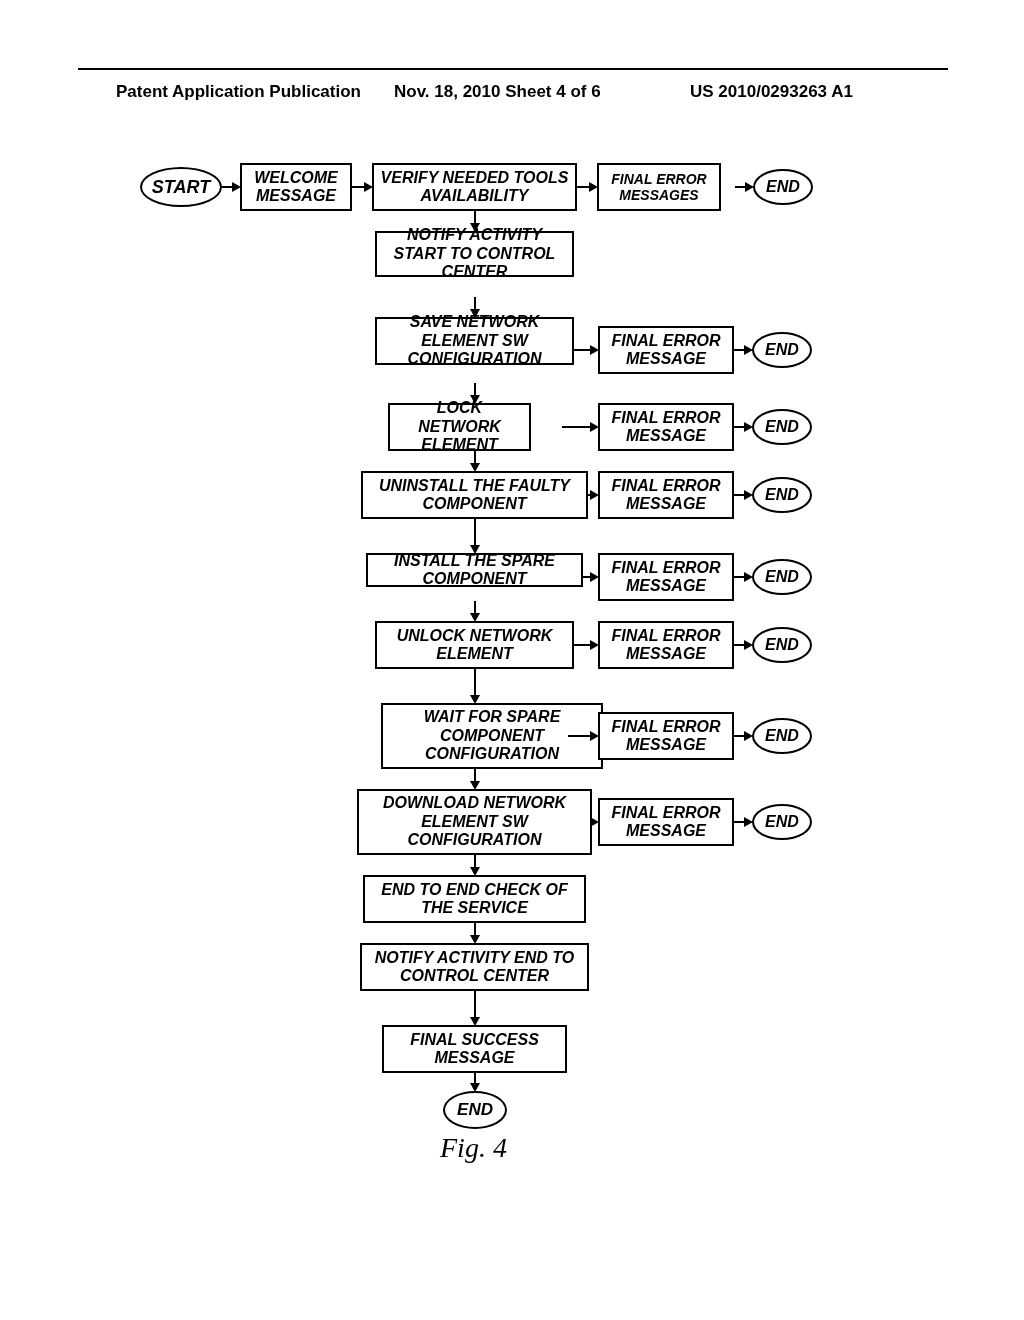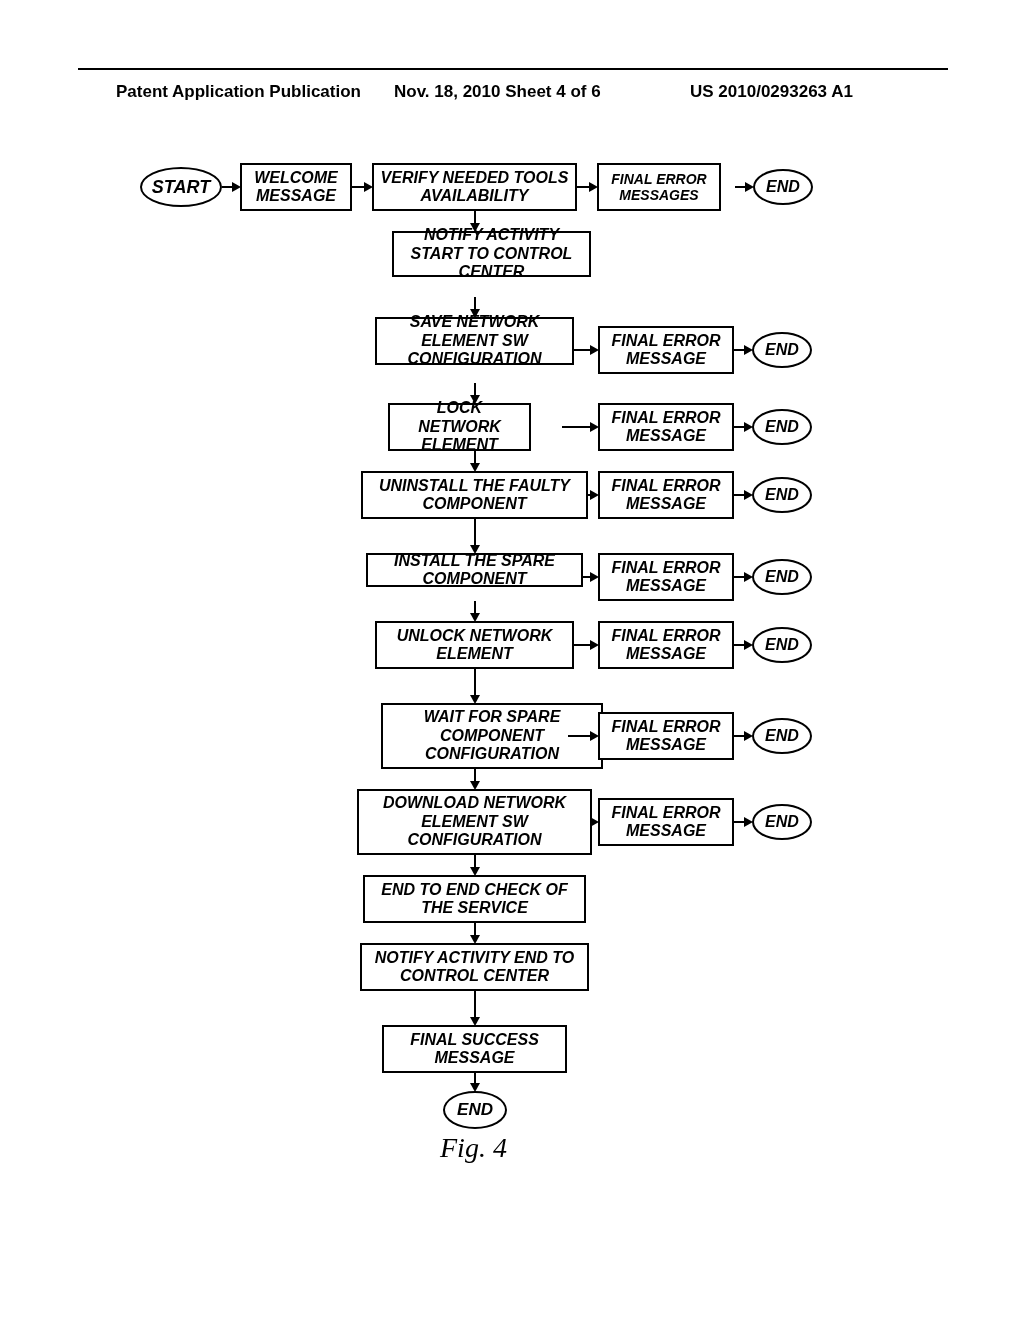--- a/index.html
+++ b/index.html
@@ -112,21 +112,21 @@
   <div class="node process" style="left:597px; top:163px; width:124px; height:48px; font-size:14px;">FINAL ERROR MESSAGES</div>
 
   <div class="arrow arrow-h" style="left:735px; top:186px; width:14px;"></div>
   <div class="arrow-head-r" style="left:745px; top:182px;"></div>
 
   <div class="node terminal" style="left:753px; top:169px; width:60px; height:36px; font-size:16px;">END</div>
 
   <div class="arrow arrow-v" style="left:474px; top:211px; height:16px;"></div>
   <div class="arrow-head-d" style="left:470px; top:223px;"></div>
 
-  <div class="node process" style="left:392px; top:231px; width:199px; height:46px; font-size:16px;">NOTIFY ACTIVITY START TO CONTROL CENTER</div>
+  <div class="node process" style="left:375px; top:231px; width:199px; height:46px; font-size:16px;">NOTIFY ACTIVITY START TO CONTROL CENTER</div>
 
   <div class="arrow arrow-v" style="left:474px; top:297px; height:16px;"></div>
   <div class="arrow-head-d" style="left:470px; top:309px;"></div>
 
   <div class="node process" style="left:375px; top:317px; width:199px; height:48px; font-size:16px;">SAVE NETWORK ELEMENT SW CONFIGURATION</div>
   <div class="arrow arrow-h" style="left:574px; top:349px; width:20px;"></div>
   <div class="arrow-head-r" style="left:590px; top:345px;"></div>
   <div class="node process" style="left:598px; top:326px; width:136px; height:48px; font-size:16px;">FINAL ERROR MESSAGE</div>
   <div class="arrow arrow-h" style="left:734px; top:349px; width:14px;"></div>
   <div class="arrow-head-r" style="left:744px; top:345px;"></div>

